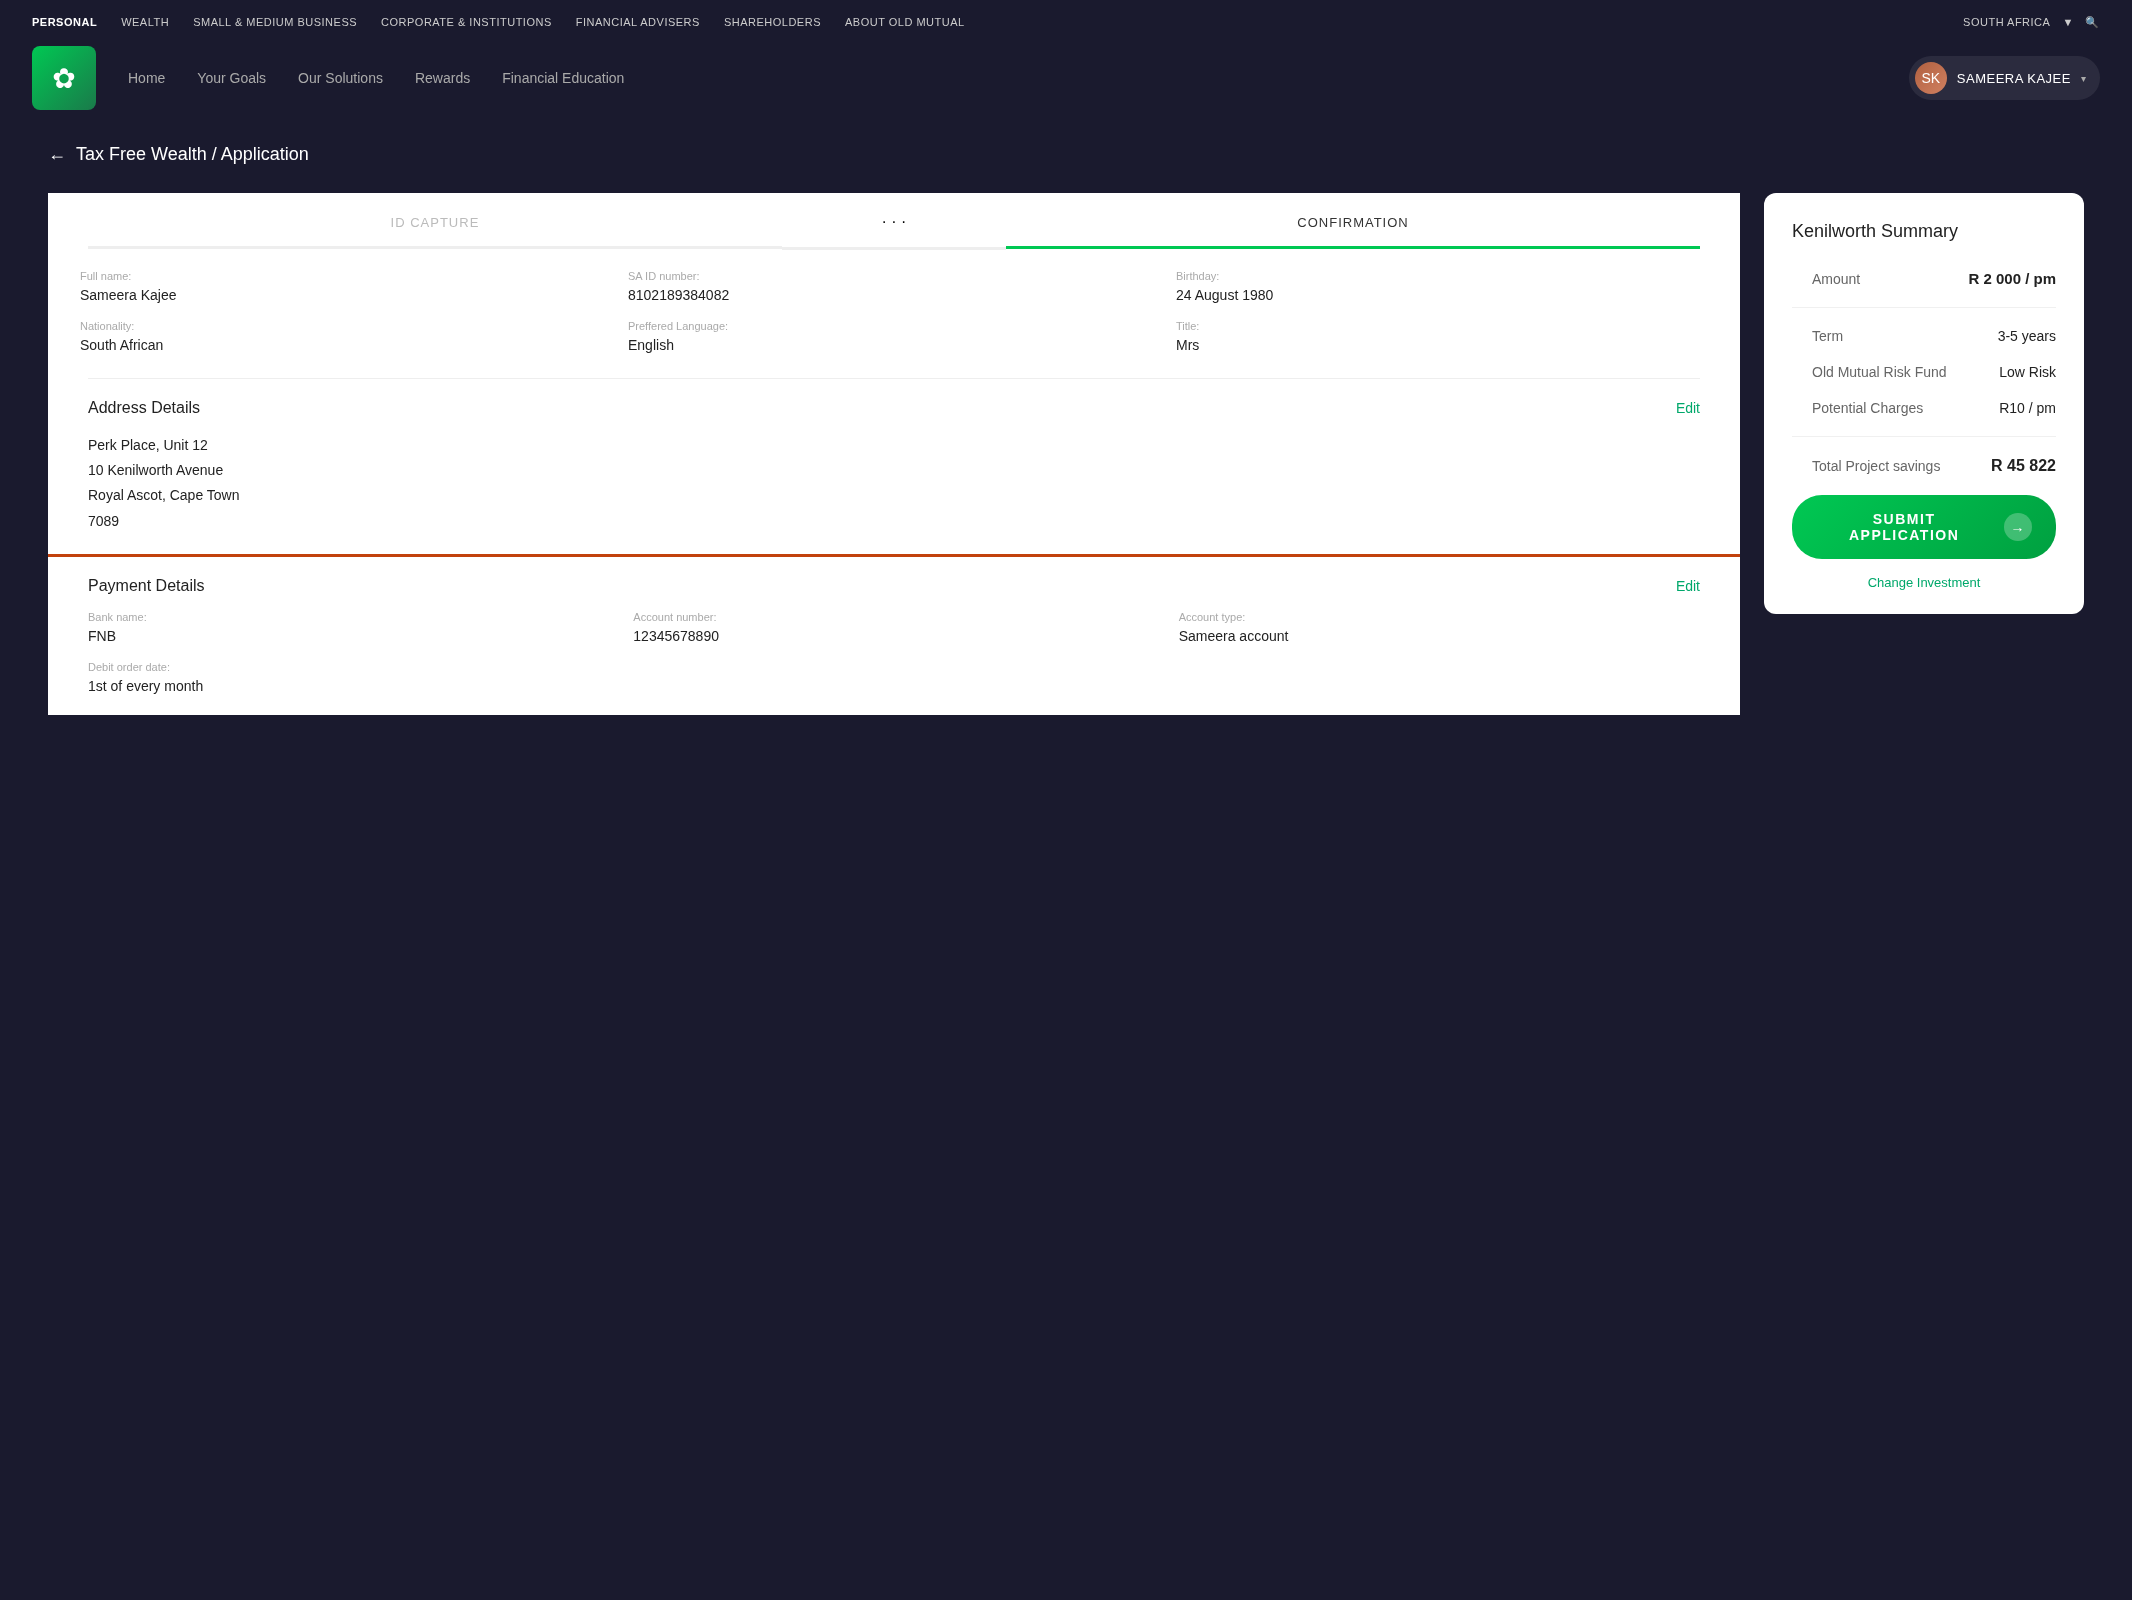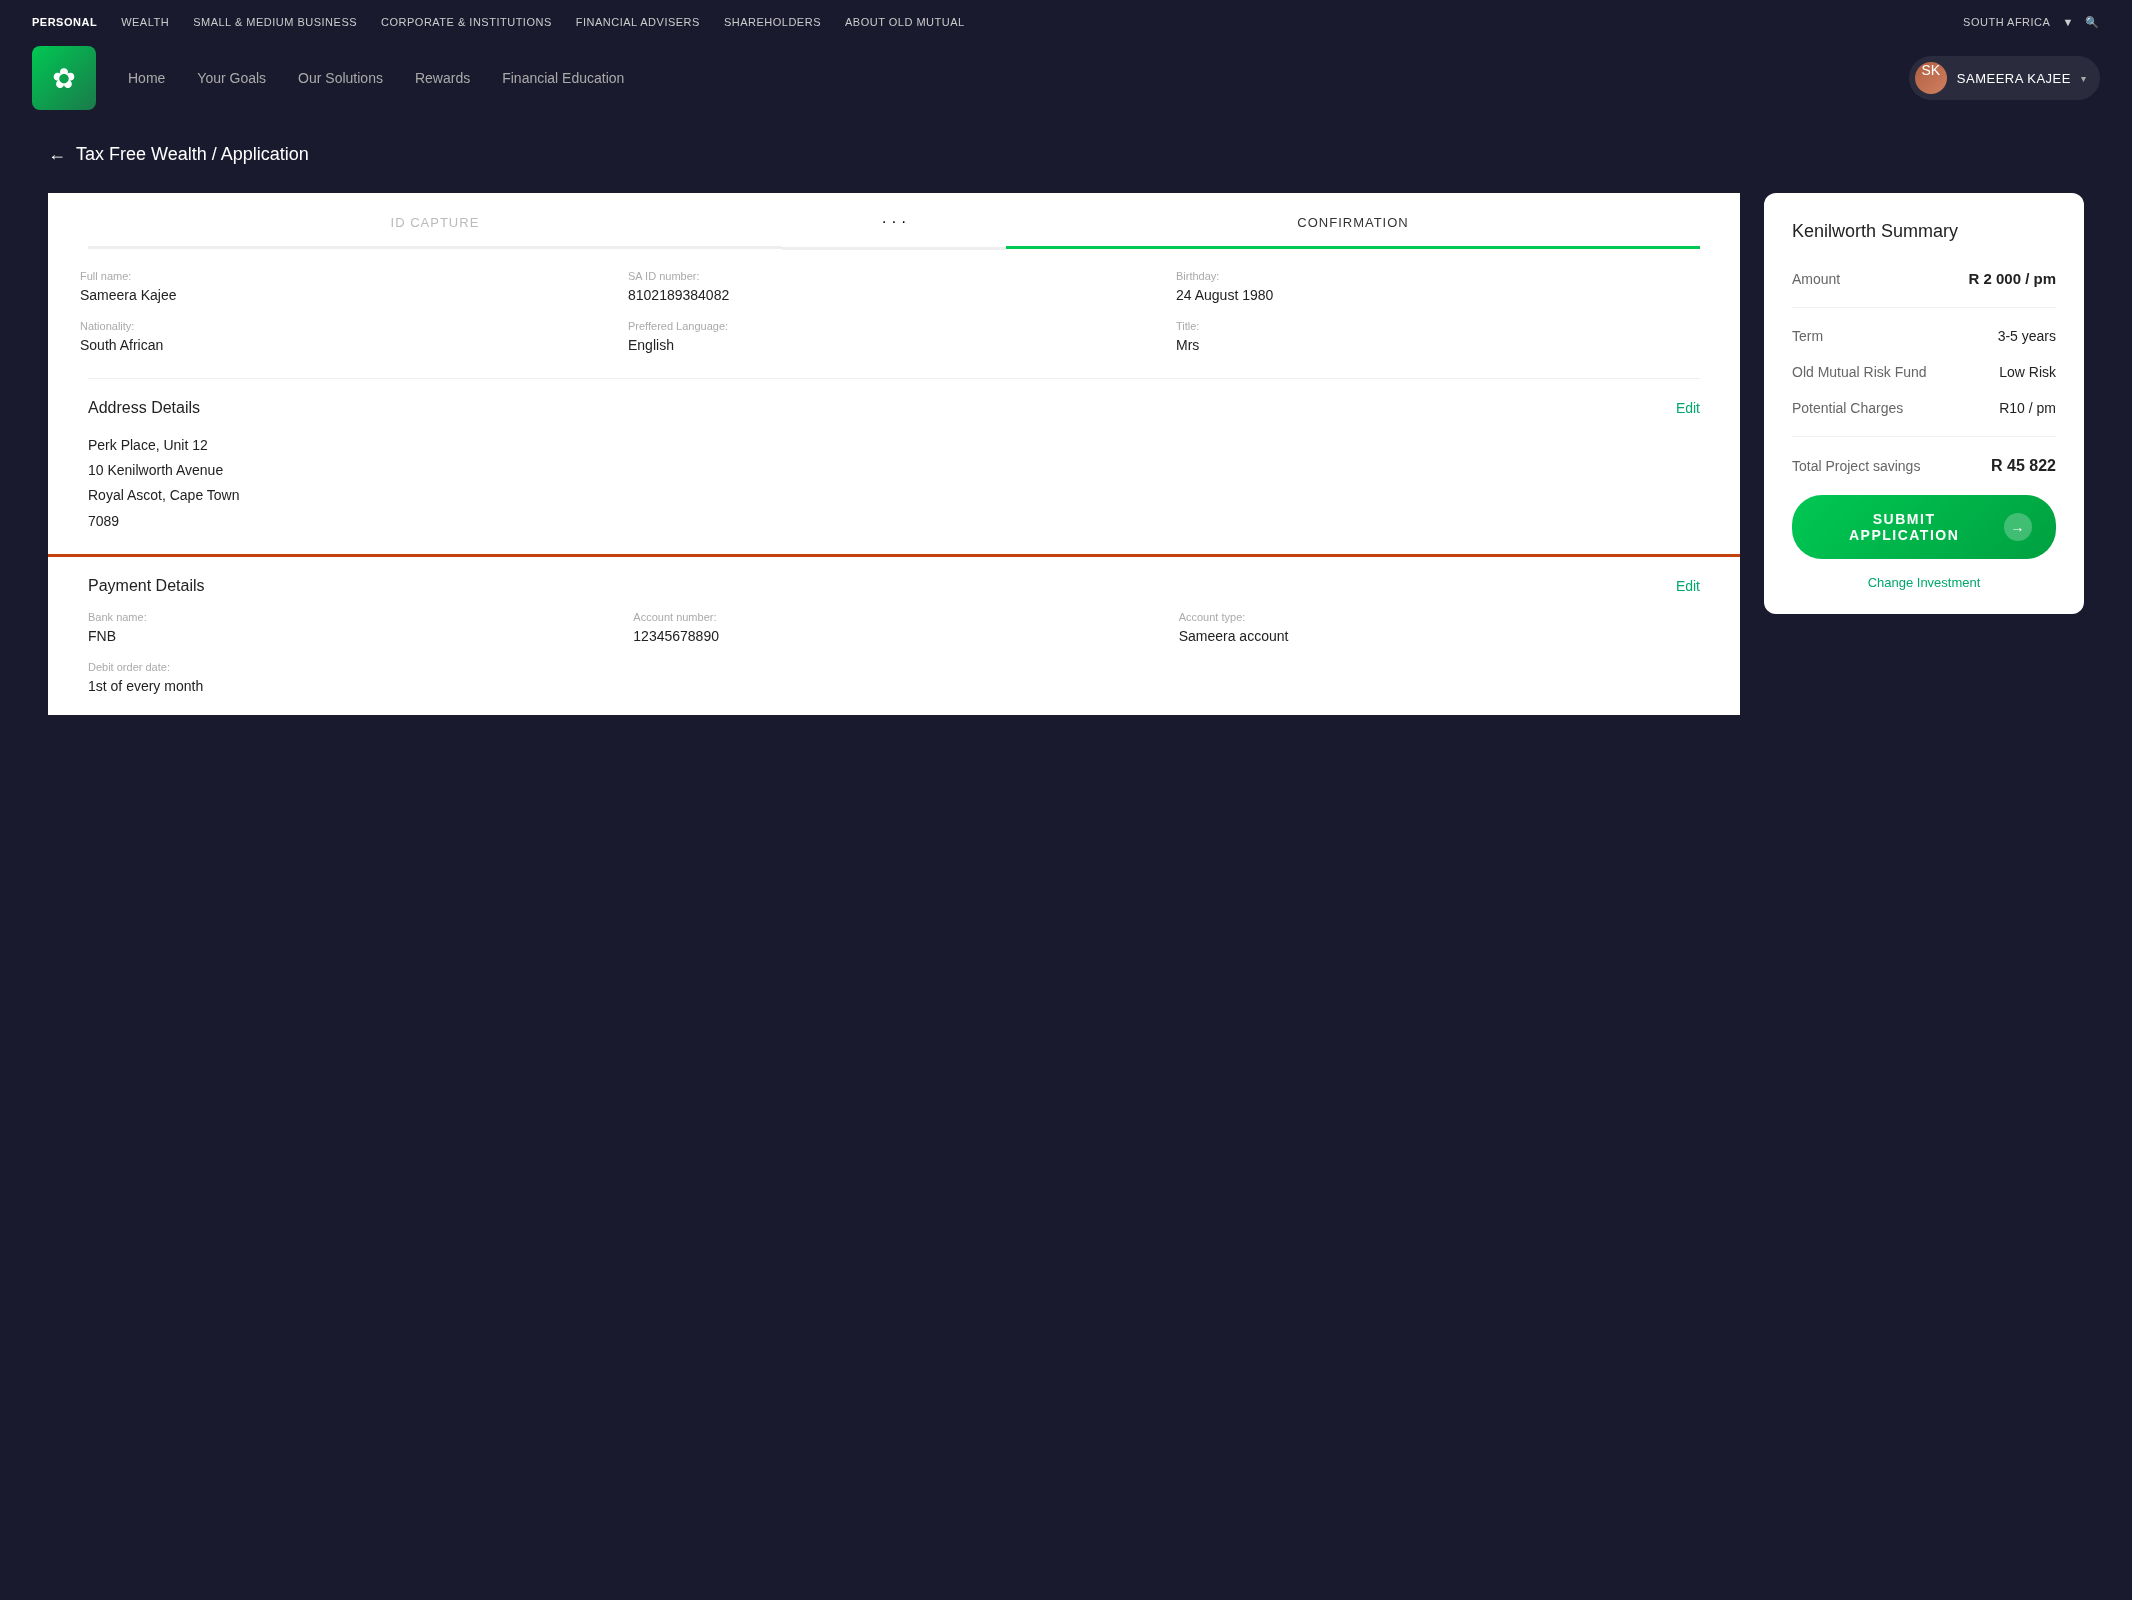--- a/index.html
+++ b/index.html
@@ -93,21 +93,21 @@
       padding: 6px 14px 6px 6px;
       cursor: pointer;
     }
     .user-avatar {
       width: 32px;
       height: 32px;
       border-radius: 50%;
       background: #888;
       overflow: hidden;
       display: flex;
-      align-items: flex-start;
+      align-items: center;
       justify-content: center;
       font-size: 14px;
       color: #fff;
       background: linear-gradient(135deg, #b06040, #d08060);
     }
     .user-name {
       color: #fff;
       font-size: 13px;
       font-weight: 500;
       letter-spacing: 0.5px;
@@ -263,20 +263,21 @@
       font-size: 18px;
       font-weight: 500;
       color: #222;
       margin-bottom: 28px;
     }
     .summary-row {
       display: flex;
       justify-content: space-between;
       align-items: center;
       margin-bottom: 20px;
+      margin-left: 20px;
     }
     .summary-label {
       font-size: 14px;
       color: #666;
     }
     .summary-value {
       font-size: 14px;
       color: #222;
       text-align: right;
     }

